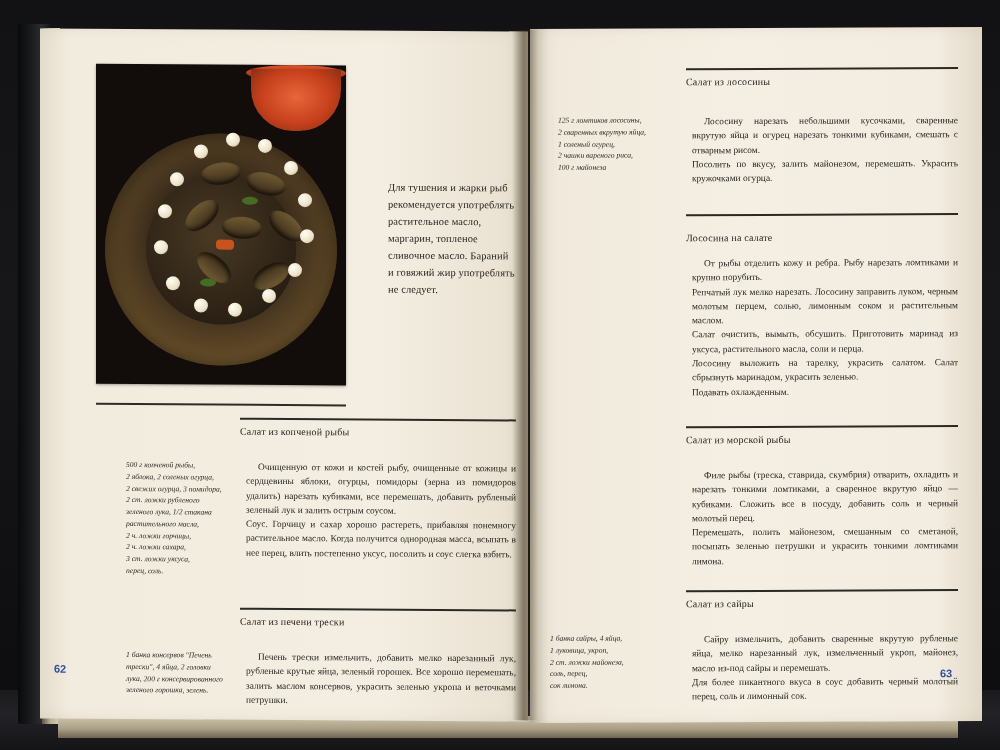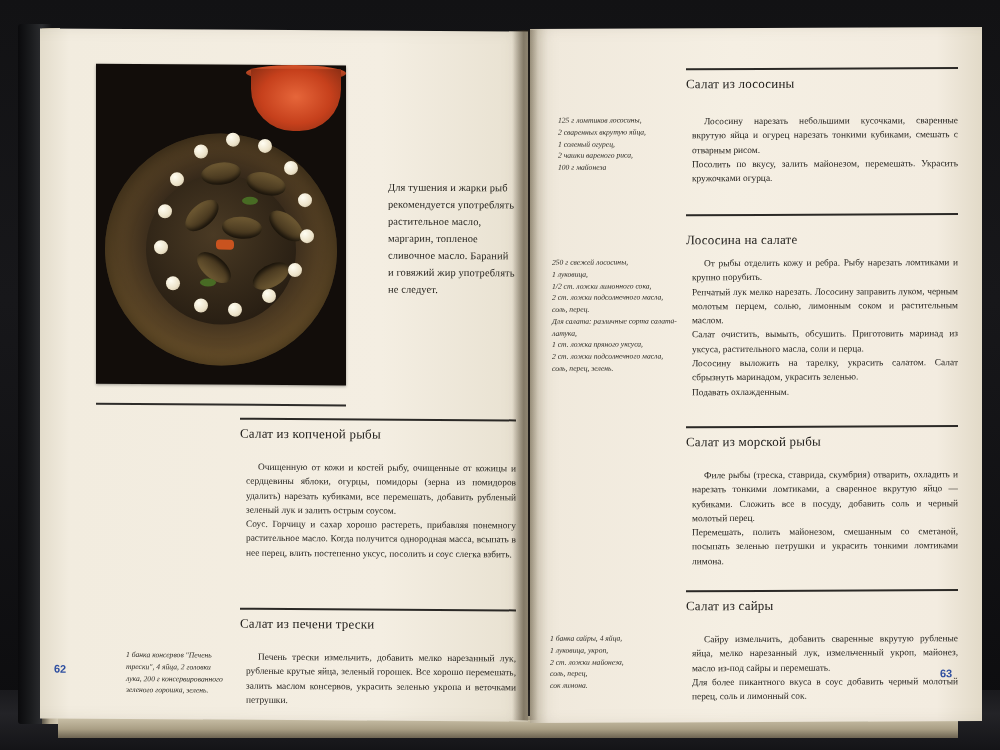--- a/index.html
+++ b/index.html
@@ -126,21 +126,21 @@
     letter-spacing: .1px;
   }
 
   .col-rule {
     position: absolute; height: 1.6px; background: #2b2926;
   }
 
   h2.recipe-title {
     position: absolute; margin: 0;
     font-family: "Liberation Serif", serif;
-    font-size: 13px; font-weight: 400; color: #1e1c19;
+    font-size: 10px; font-weight: 400; color: #1e1c19;
     letter-spacing: .2px;
   }
   .ingredients {
     position: absolute;
     font-size: 7.6px; line-height: 1.55; color: #2a2822;
     text-align: left; font-style: italic;
   }
   .body-text {
     position: absolute;
     font-size: 9.4px; line-height: 1.52; color: #211f1b;
@@ -200,20 +200,30 @@
         <div class="egg" style="left:98px;top:234px;"></div>
         <div class="egg" style="left:70px;top:212px;"></div>
       </div>
 
       <div class="photo-rule"></div>
 
       <div class="side-note">Для тушения и жарки рыб рекомендуется употреблять растительное масло, маргарин, топленое сливочное масло. Бараний и говяжий жир употреблять не следует.</div>
 
       <div class="col-rule" style="left:200px;top:388px;width:276px;"></div>
       <h2 class="recipe-title" style="left:200px;top:396px;">Салат из копченой рыбы</h2>
+      <div class="ingredients" style="left:86px;top:430px;width:108px; white-space: pre-line;">500 г копченой рыбы,
+2 яблока, 2 соленых огурца,
+2 свежих огурца, 3 помидора,
+2 ст. ложки рубленого
+зеленого лука, 1/2 стакана
+растительного масла,
+2 ч. ложки горчицы,
+2 ч. ложки сахара,
+3 ст. ложки уксуса,
+перец, соль.</div>
       <div class="body-text" style="left:206px;top:430px;width:270px; white-space: pre-line;">Очищенную от кожи и костей рыбу, очищенные от кожицы и сердцевины яблоки, огурцы, помидоры (зерна из помидоров удалить) нарезать кубиками, все перемешать, добавить рубленый зеленый лук и залить острым соусом.
 Соус. Горчицу и сахар хорошо растереть, прибавляя понемногу растительное масло. Когда получится однородная масса, всыпать в нее перец, влить постепенно уксус, посолить и соус слегка взбить.</div>
 
       <div class="col-rule" style="left:200px;top:578px;width:276px;"></div>
       <h2 class="recipe-title" style="left:200px;top:586px;">Салат из печени трески</h2>
       <div class="ingredients" style="left:86px;top:620px;width:108px; white-space: pre-line;">1 банка консервов "Печень
 трески", 4 яйца, 2 головки
 лука, 200 г консервированного
 зеленого горошка, зелень.</div>
       <div class="body-text" style="left:206px;top:620px;width:270px; white-space: pre-line;">Печень трески измельчить, добавить мелко нарезанный лук, рубленые крутые яйца, зеленый горошек. Все хорошо перемешать, залить маслом консервов, украсить зеленью укропа и веточками петрушки.</div>
@@ -228,27 +238,20 @@
       <div class="ingredients" style="left:28px;top:86px;width:120px; white-space: pre-line;">125 г ломтиков лососины,
 2 сваренных вкрутую яйца,
 1 соленый огурец,
 2 чашки вареного риса,
 100 г майонеза</div>
       <div class="body-text" style="left:162px;top:86px;width:266px; white-space: pre-line;">Лососину нарезать небольшими кусочками, сваренные вкрутую яйца и огурец нарезать тонкими кубиками, смешать с отварным рисом.
 Посолить по вкусу, залить майонезом, перемешать. Украсить кружочками огурца.</div>
 
       <div class="col-rule" style="left:156px;top:186px;width:272px;"></div>
       <h2 class="recipe-title" style="left:156px;top:204px;">Лососина на салате</h2>
-      <div class="ingredients" style="left:22px;top:228px;width:126px; white-space: pre-line;">250 г свежей лососины,
-1 луковица,
-1/2 ст. ложки лимонного сока,
-2 ст. ложки подсолнечного масла, соль, перец.
-Для салата: различные сорта салата-латука,
-1 ст. ложка пряного уксуса,
-2 ст. ложки подсолнечного масла, соль, перец, зелень.</div>
       <div class="body-text" style="left:162px;top:228px;width:266px; white-space: pre-line;">От рыбы отделить кожу и ребра. Рыбу нарезать ломтиками и крупно порубить.
 Репчатый лук мелко нарезать. Лососину заправить луком, черным молотым перцем, солью, лимонным соком и растительным маслом.
 Салат очистить, вымыть, обсушить. Приготовить маринад из уксуса, растительного масла, соли и перца.
 Лососину выложить на тарелку, украсить салатом. Салат сбрызнуть маринадом, украсить зеленью.
 Подавать охлажденным.</div>
 
       <div class="col-rule" style="left:156px;top:398px;width:272px;"></div>
       <h2 class="recipe-title" style="left:156px;top:406px;">Салат из морской рыбы</h2>
       <div class="body-text" style="left:162px;top:440px;width:266px; white-space: pre-line;">Филе рыбы (треска, ставрида, скумбрия) отварить, охладить и нарезать тонкими ломтиками, а сваренное вкрутую яйцо — кубиками. Сложить все в посуду, добавить соль и черный молотый перец.
 Перемешать, полить майонезом, смешанным со сметаной, посыпать зеленью петрушки и украсить тонкими ломтиками лимона.</div>

